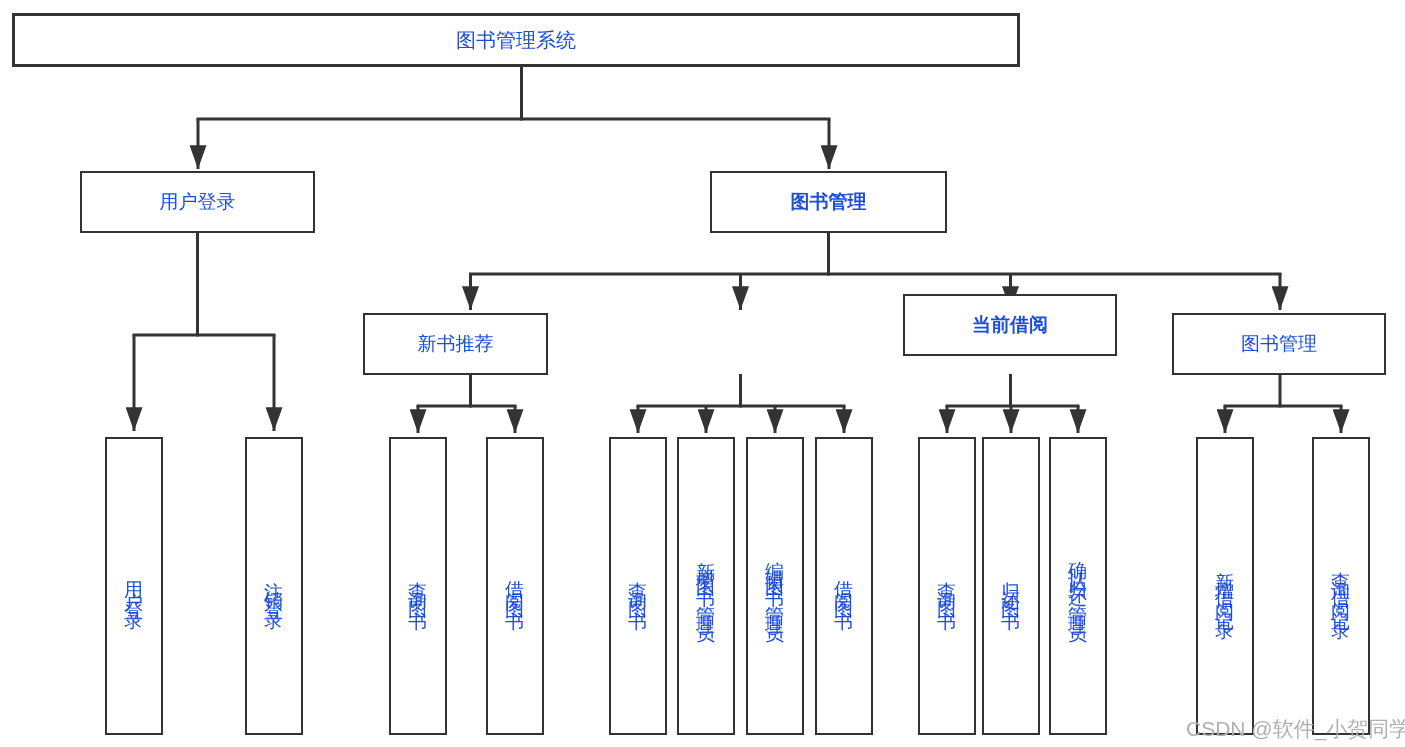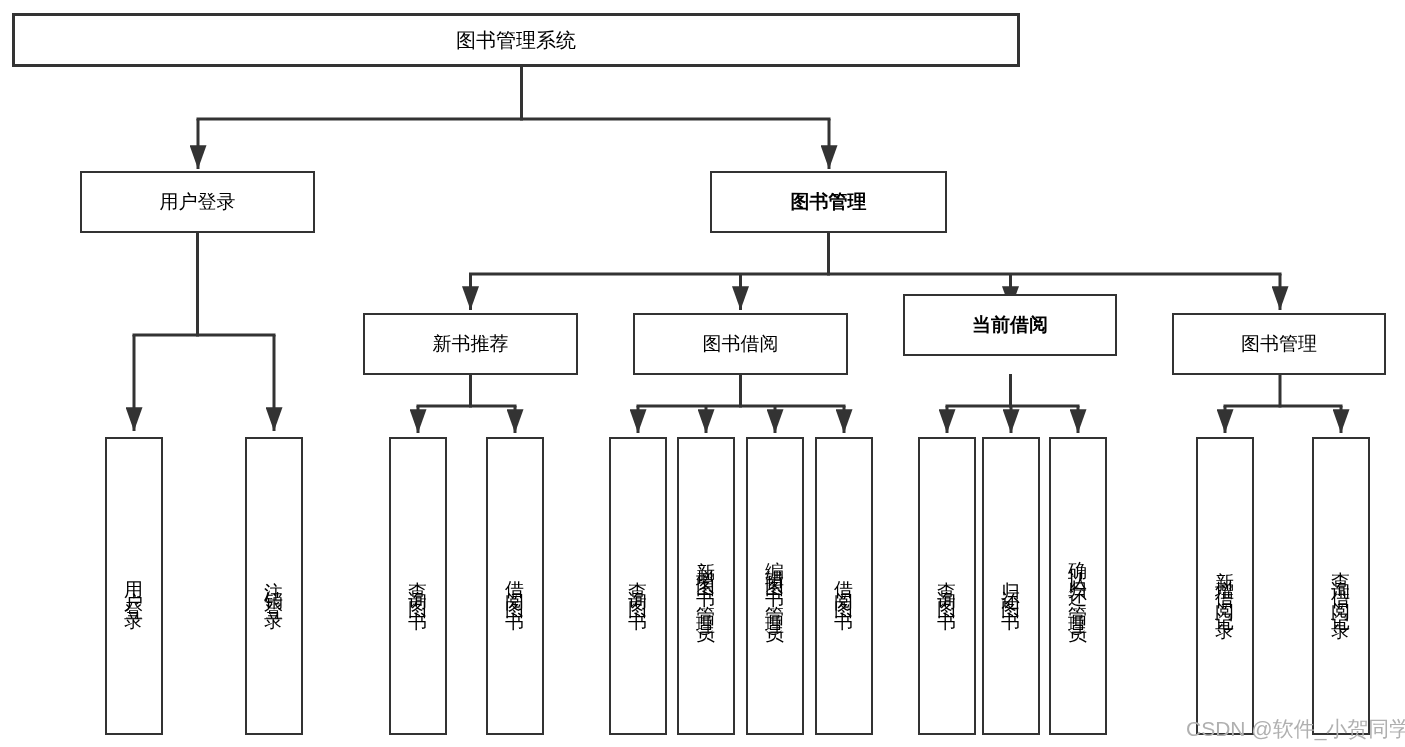--- a/index.html
+++ b/index.html
@@ -10,21 +10,21 @@
     background: #ffffff;
     font-family: "Liberation Sans", sans-serif;
     overflow: hidden;
   }
   #wires { position: absolute; left: 0; top: 0; width: 1405px; height: 747px; }
   .node {
     position: absolute;
     box-sizing: border-box;
     background: #ffffff;
     border: 2px solid #333333;
-    color: #000000;
+    color: #1d4ed8;
     display: flex;
     align-items: center;
     justify-content: center;
     text-align: center;
   }
   .node.root { border-width: 3px; font-size: 20px; }
   .node.branch { font-size: 19px; }
   .node.leaf { font-size: 19px; }
   .vtext {
     writing-mode: vertical-rl;
@@ -99,25 +99,22 @@
     <span>图书管理系统</span>
   </div>
 
   <div class="node branch" style="left:80px; top:171px; width:235px; height:62px;">
     <span>用户登录</span>
   </div>
   <div class="node branch" style="left:710px; top:171px; width:237px; height:62px;font-weight:bold;">
     <span>图书管理</span>
   </div>
 
-  <div class="node branch" style="left:363px; top:313px; width:215px; height:62px;">
+  <div class="node branch" style="left:363px; top:313px; width:185px; height:62px;">
     <span>新书推荐</span>
-  </div>
-  <div class="node branch" style="left:633px; top:313px; width:215px; height:62px;">
-    <span>图书借阅</span>
   </div>
   <div class="node branch" style="left:903px; top:294px; width:214px; height:62px;font-weight:bold;">
     <span>当前借阅</span>
   </div>
   <div class="node branch" style="left:1172px; top:313px; width:214px; height:62px;">
     <span>图书管理</span>
   </div>
 
   <div class="node leaf" style="left:105px; top:437px; width:58px; height:298px;">
     <span class="vtext">用户登录</span>

